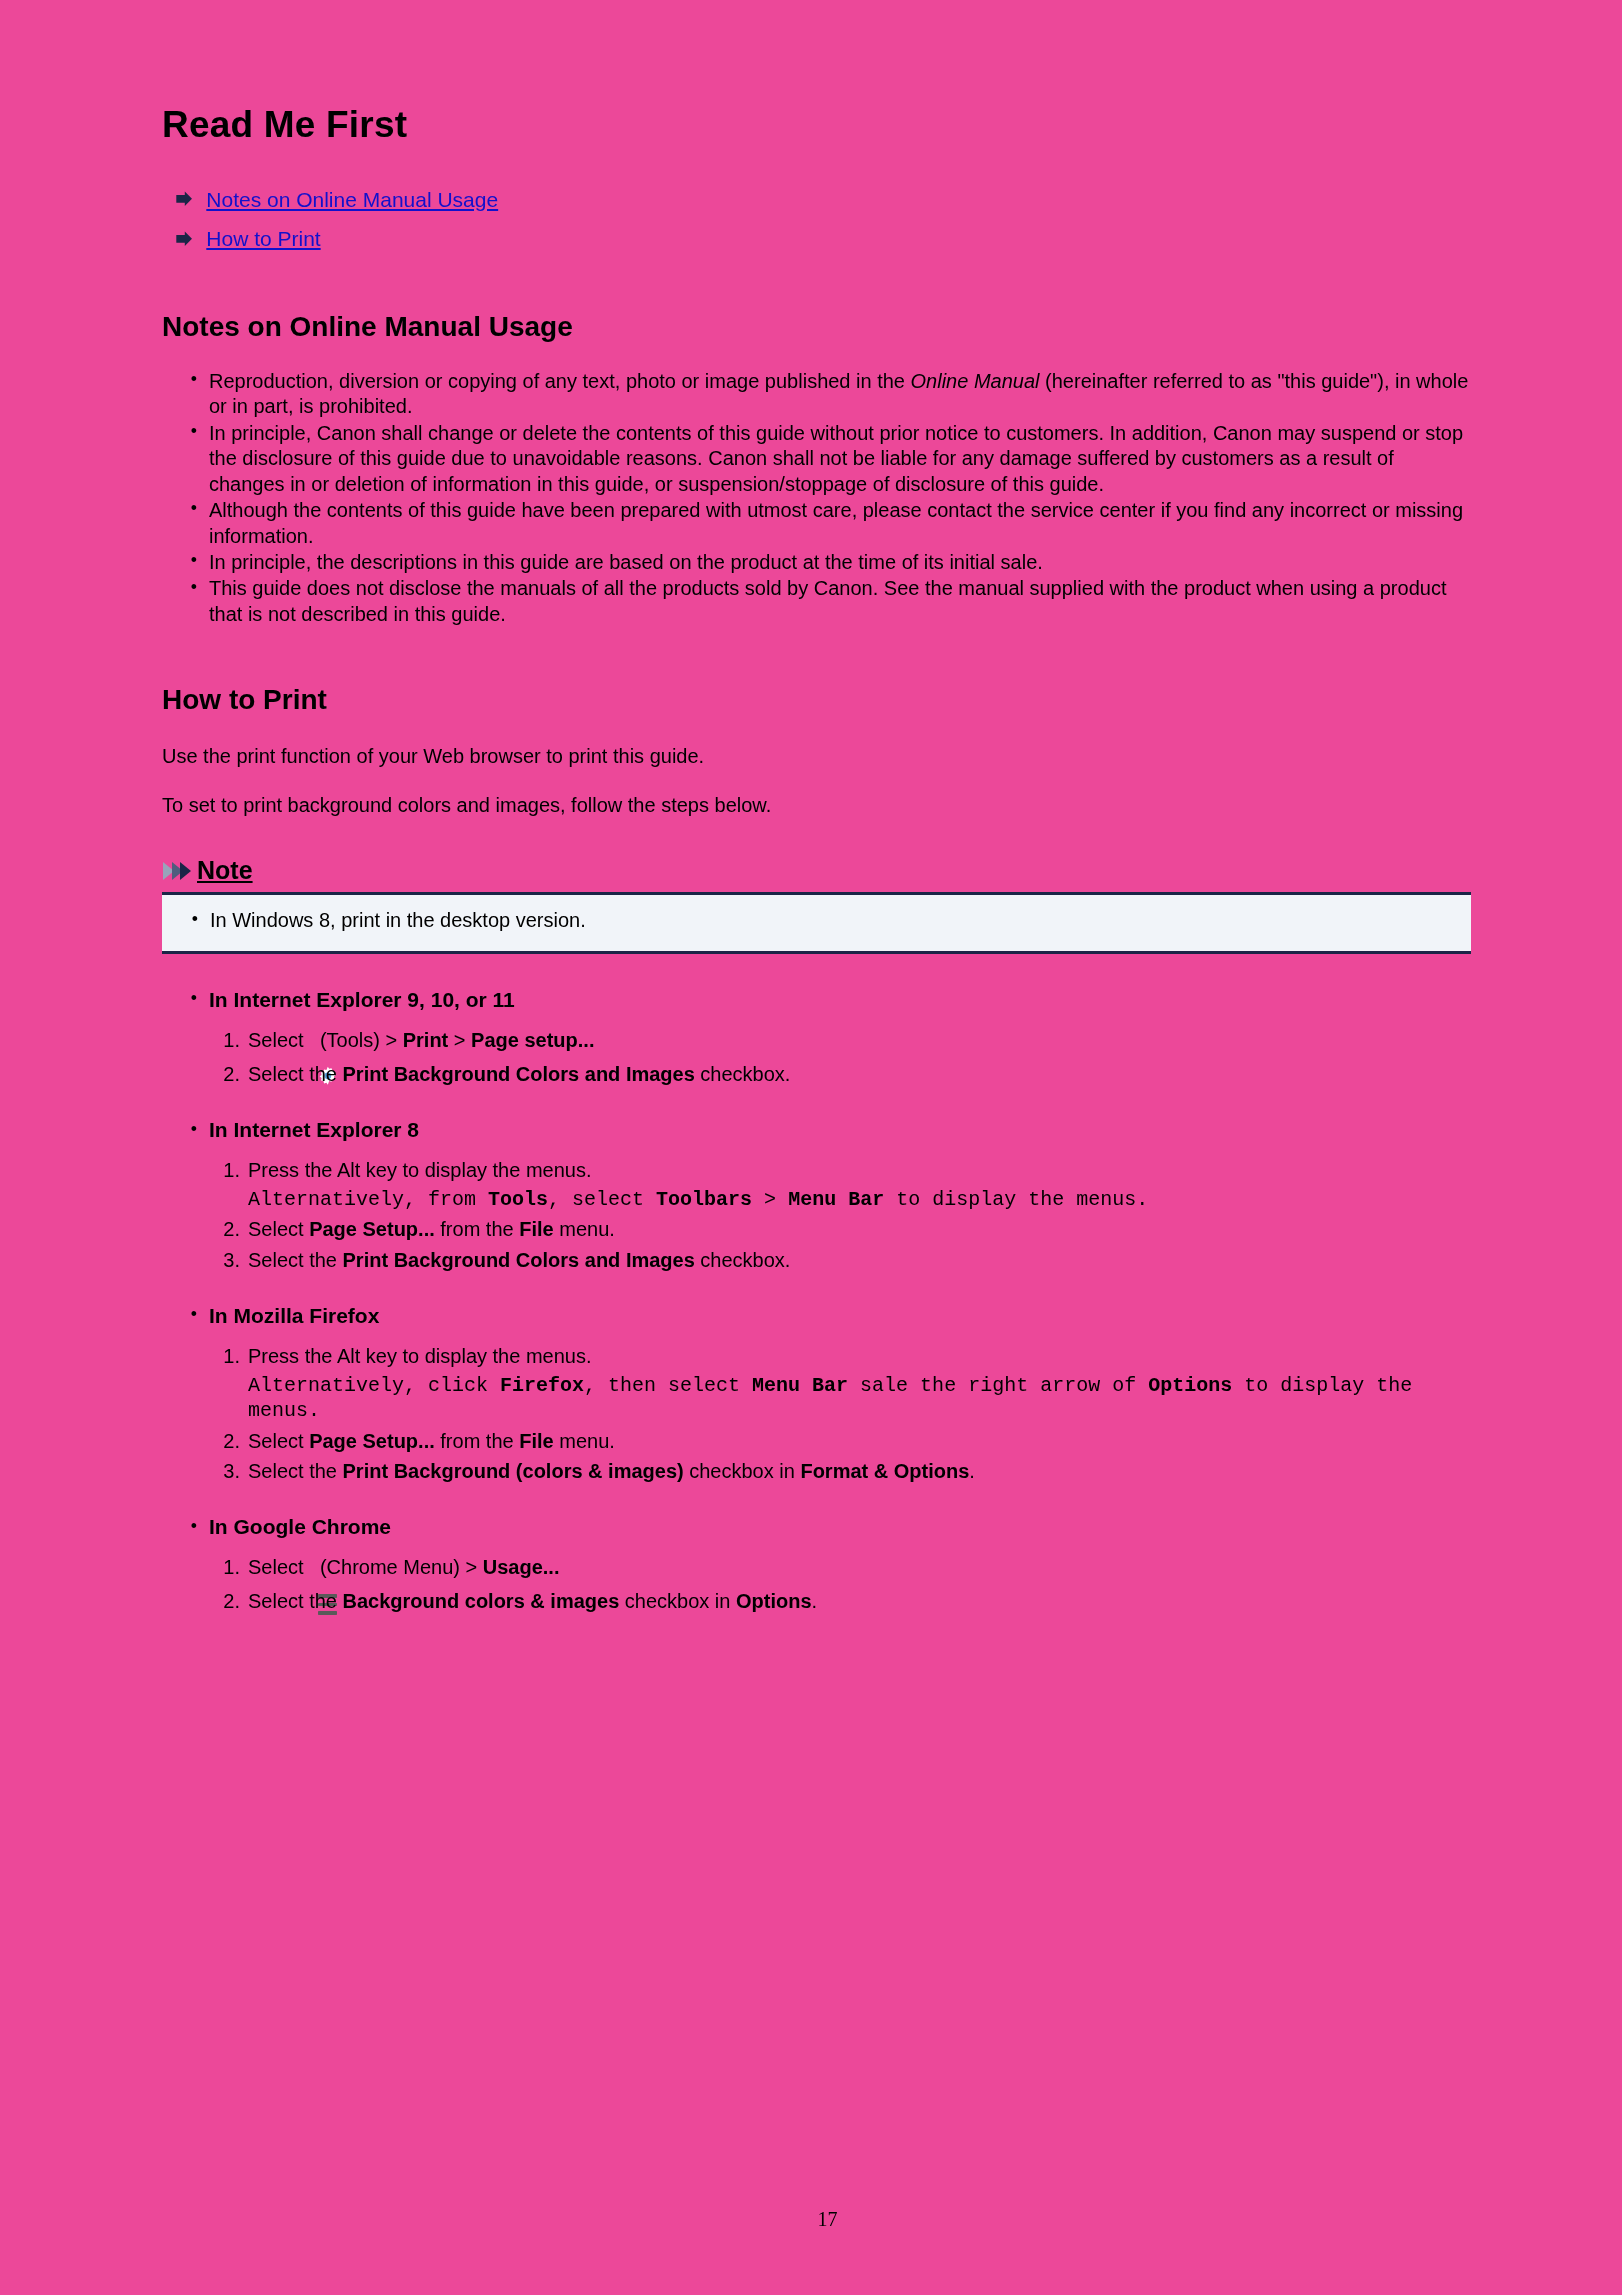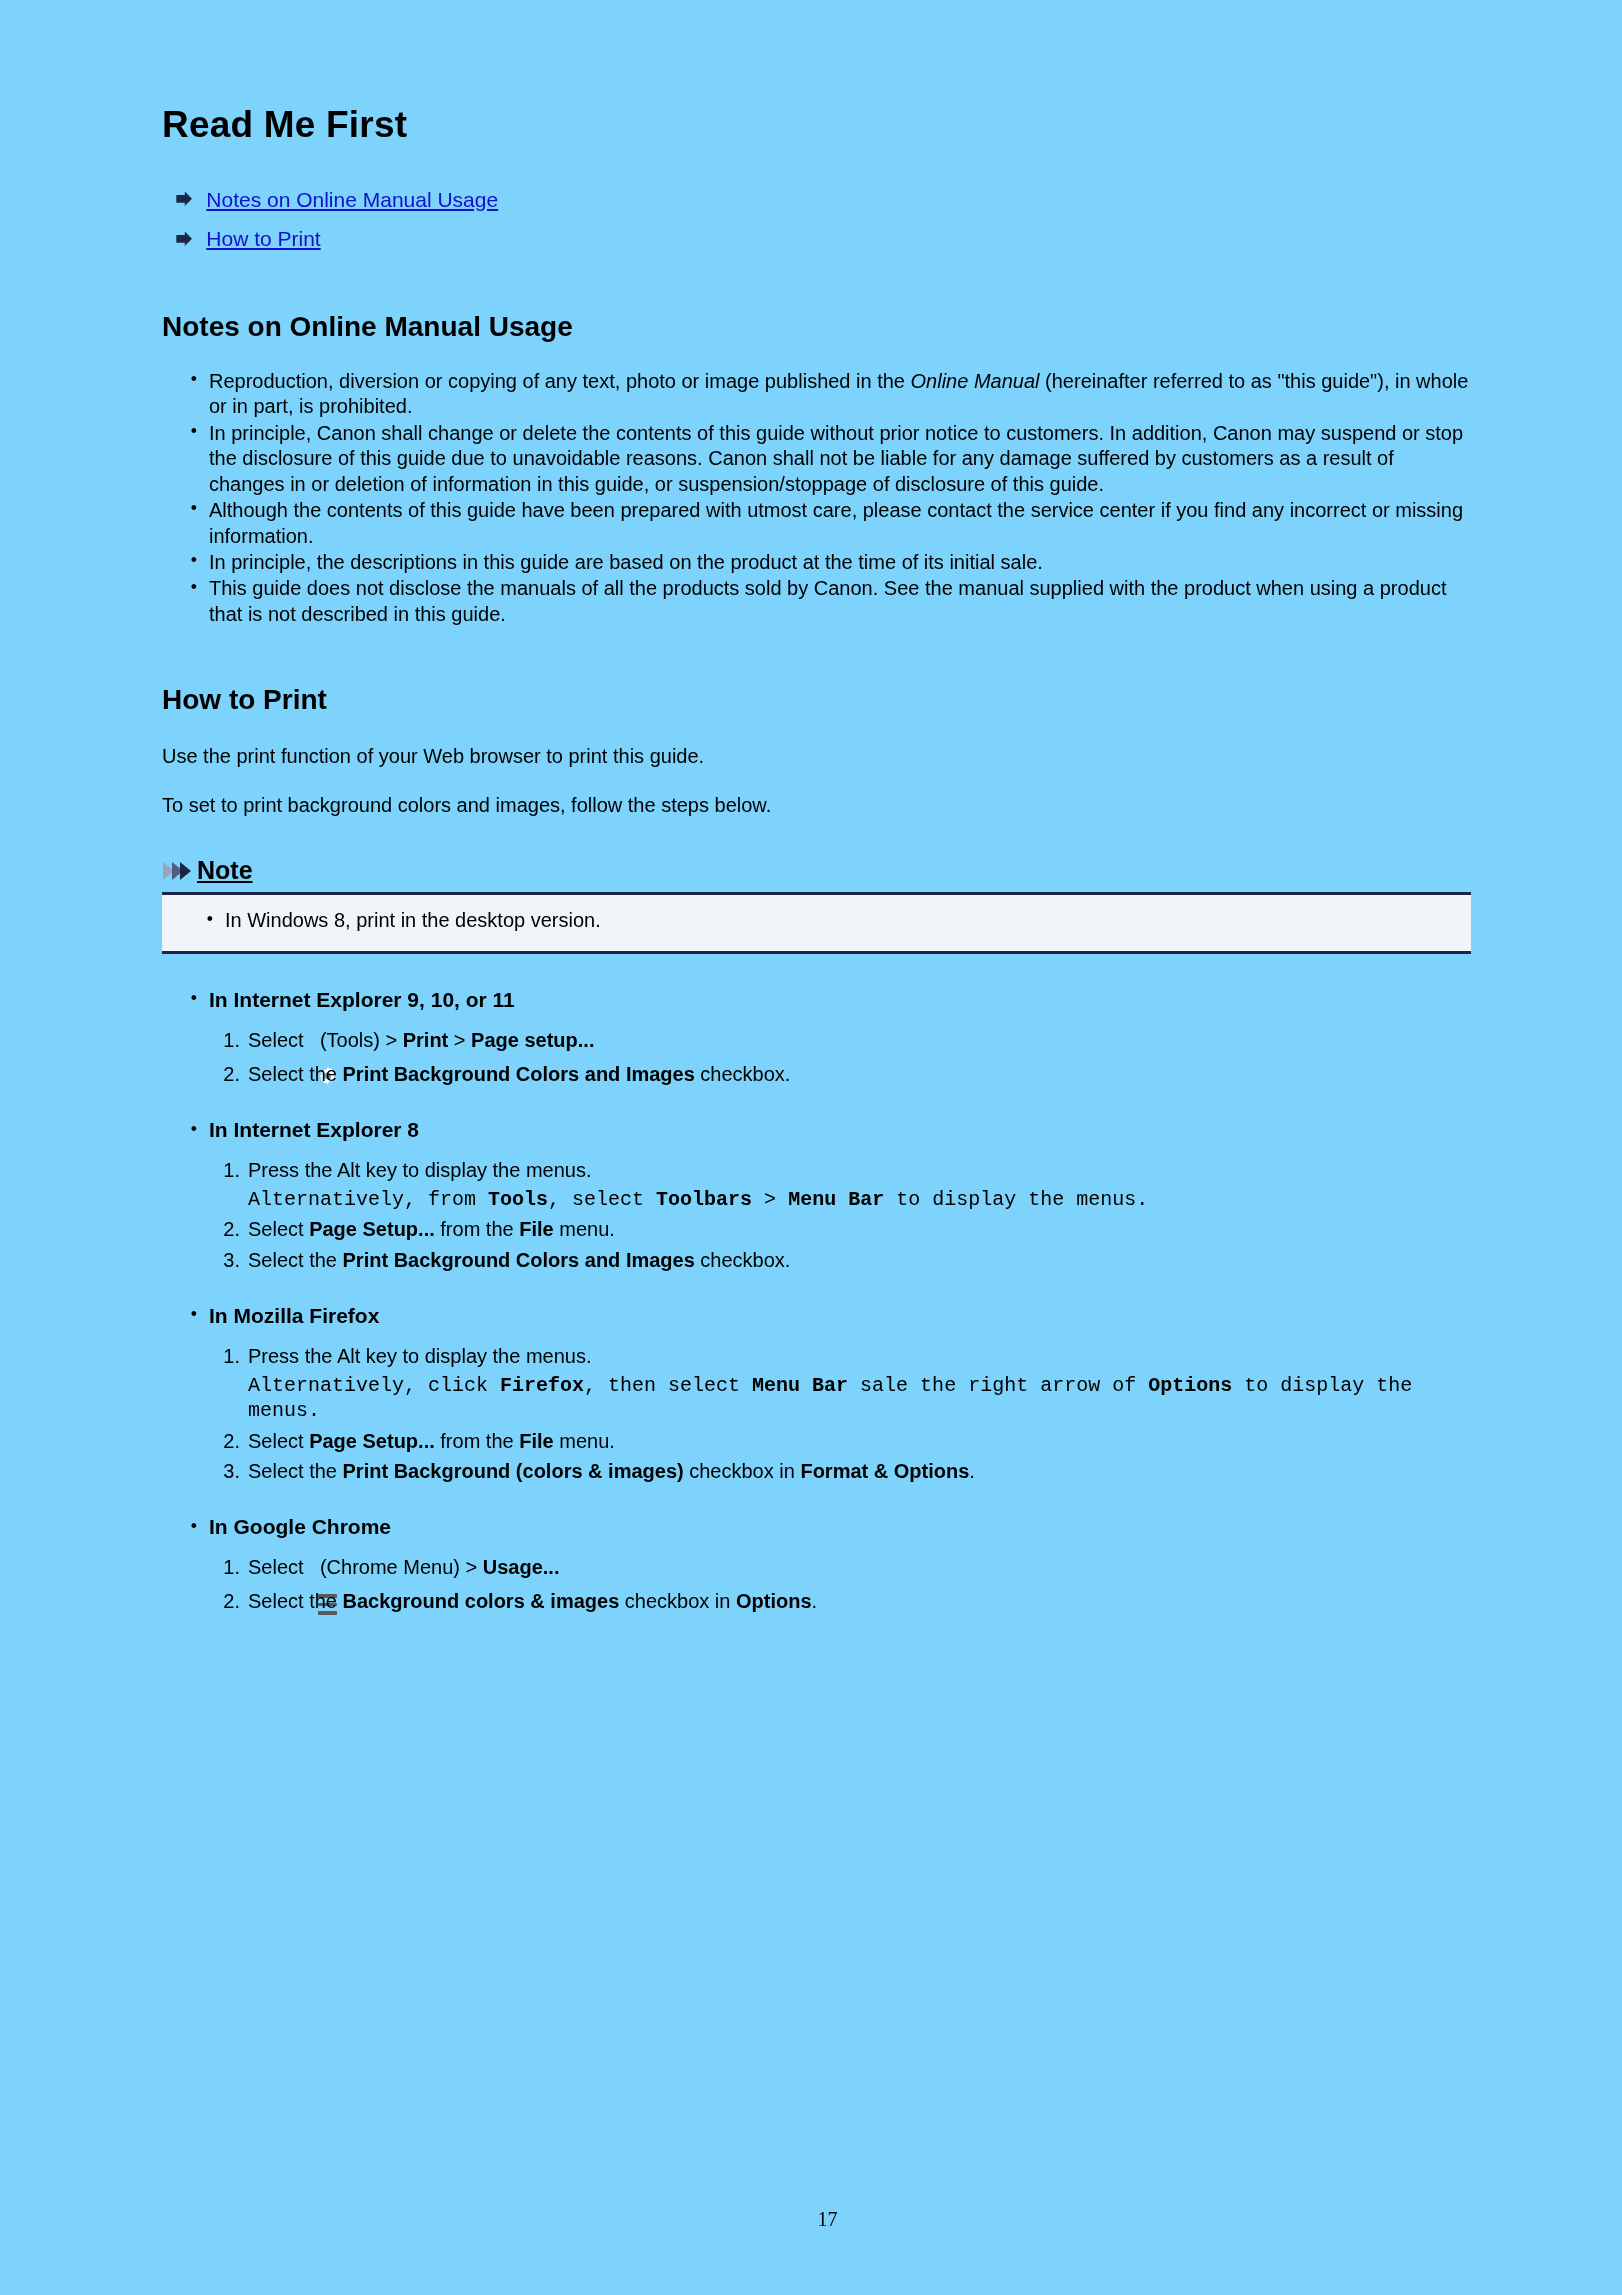--- a/index.html
+++ b/index.html
@@ -9,21 +9,21 @@
     background: #ffffff;
   }
   body {
     font-family: "Liberation Sans", sans-serif;
     color: #000000;
   }
   .page {
     position: relative;
     width: 1623px;
     height: 2295px;
-    background: #7dd3fc;
+    background: #ec4899;
     box-sizing: border-box;
     overflow: hidden;
   }
   .content {
     position: absolute;
     left: 162px;
     top: 105px;
     width: 1309px;
   }
 
@@ -117,21 +117,21 @@
     font-size: 25px;
     font-weight: bold;
     line-height: 1;
     text-decoration: underline;
   }
   .note-box {
     margin-top: 9.2px;
     background: #f1f4f9;
     border-top: 3.3px solid #1b2547;
     border-bottom: 3.3px solid #1b2547;
-    padding: 13px 0 17px 16px;
+    padding: 13px 0 17px 1px;
   }
   ul.note-list {
     margin: 0;
     padding: 0 0 0 47px;
     list-style: none;
   }
   ul.note-list > li {
     position: relative;
     font-size: 20px;
     line-height: 1.28;

